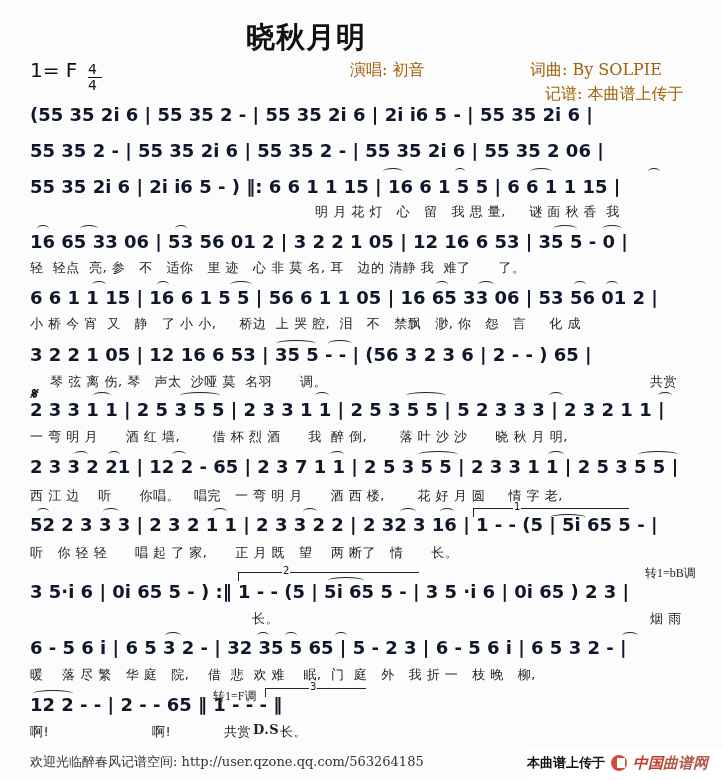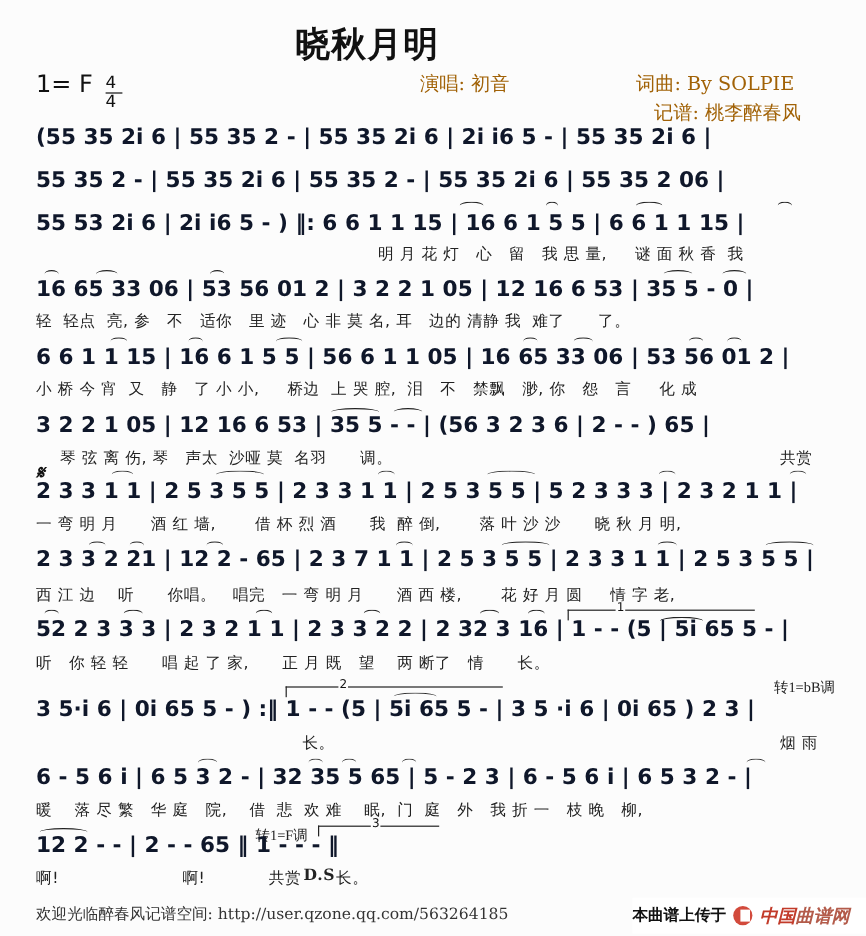--- a/index.html
+++ b/index.html
@@ -35,27 +35,27 @@
 
 <div class="abs title">晓秋月明</div>
 <div class="abs key" style="left:30px;top:58px;">1= F</div>
 <div class="ts">
   <span>4</span>
   <span class="bar"></span>
   <span>4</span>
 </div>
 <div class="abs meta-serif" style="left:350px;top:60px;">演唱: 初音</div>
 <div class="abs meta-serif" style="left:530px;top:60px;">词曲: By SOLPIE</div>
-<div class="abs meta-serif" style="left:545px;top:84px;">记谱: 桃李醉春风</div>
+<div class="abs meta-serif" style="left:545px;top:84px;">记谱: 本曲谱上传于</div>
 
 <div class="abs staff" style="left:30px;top:104px;">(55 35 2i 6 | 55 35 2 - | 55 35 2i 6 | 2i i6 5 - | 55 35 2i 6 |</div>
 
 <div class="abs staff" style="left:30px;top:140px;">55 35 2 - | 55 35 2i 6 | 55 35 2 - | 55 35 2i 6 | 55 35 2 06 |</div>
 
-<div class="abs staff" style="left:30px;top:176px;">55 53 2i 6 | 2i i6 5 - ) ‖: 6 6 1 1 15 | 16 6 1 5 5 | 6 6 1 1 15 |</div>
+<div class="abs staff" style="left:30px;top:176px;">55 35 2i 6 | 2i i6 5 - ) ‖: 6 6 1 1 15 | 16 6 1 5 5 | 6 6 1 1 15 |</div>
 <div class="tie" style="left:383px;top:168px;width:20px;"></div>
 <div class="tie" style="left:455px;top:168px;width:10px;"></div>
 <div class="tie" style="left:530px;top:168px;width:22px;"></div>
 <div class="tie" style="left:648px;top:168px;width:12px;"></div>
 <div class="abs lyric" style="left:315px;top:203px;">明 月 花 灯   心   留   我 思 量,     谜 面 秋 香  我</div>
 
 <div class="tie" style="left:37px;top:225px;width:12px;"></div>
 <div class="tie" style="left:80px;top:225px;width:18px;"></div>
 <div class="tie" style="left:175px;top:225px;width:12px;"></div>
 <div class="tie" style="left:553px;top:225px;width:24px;"></div>

